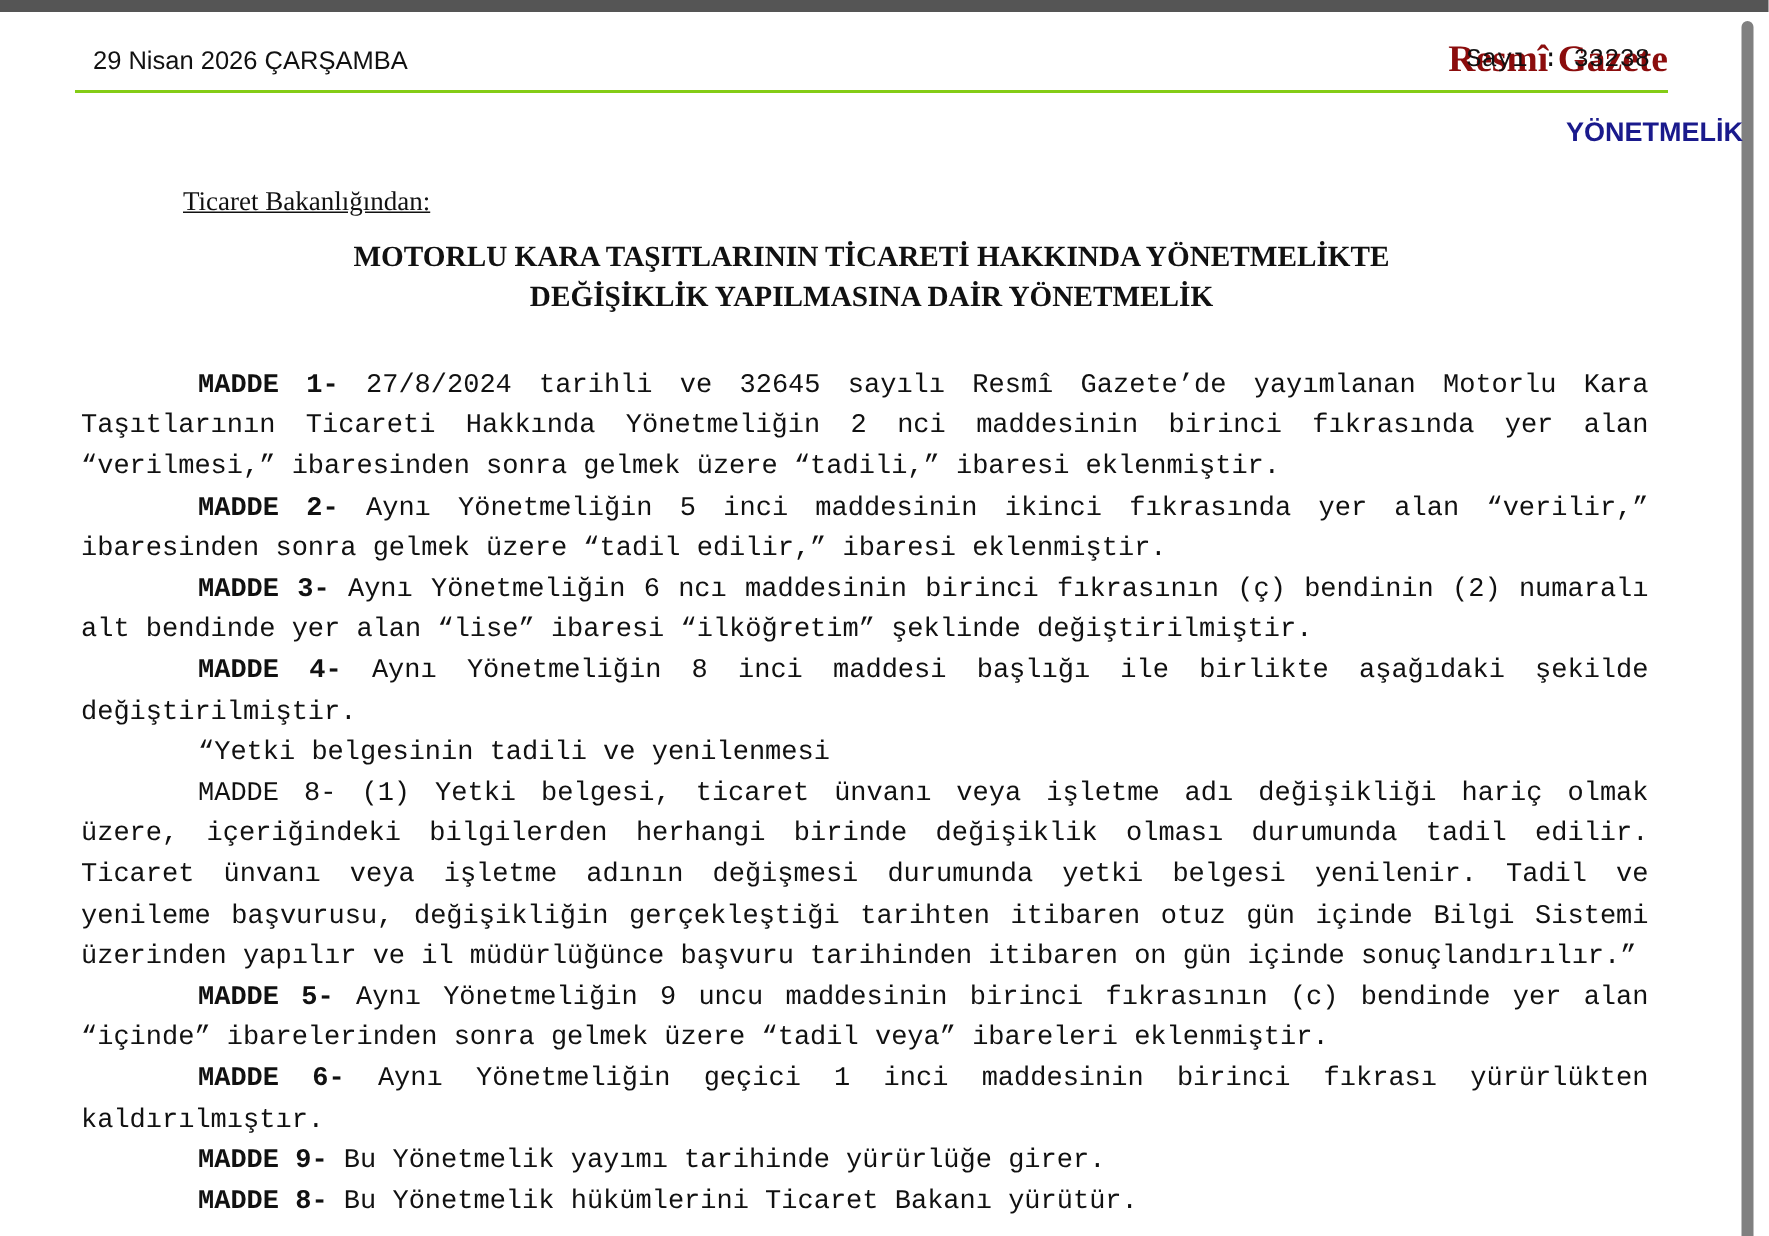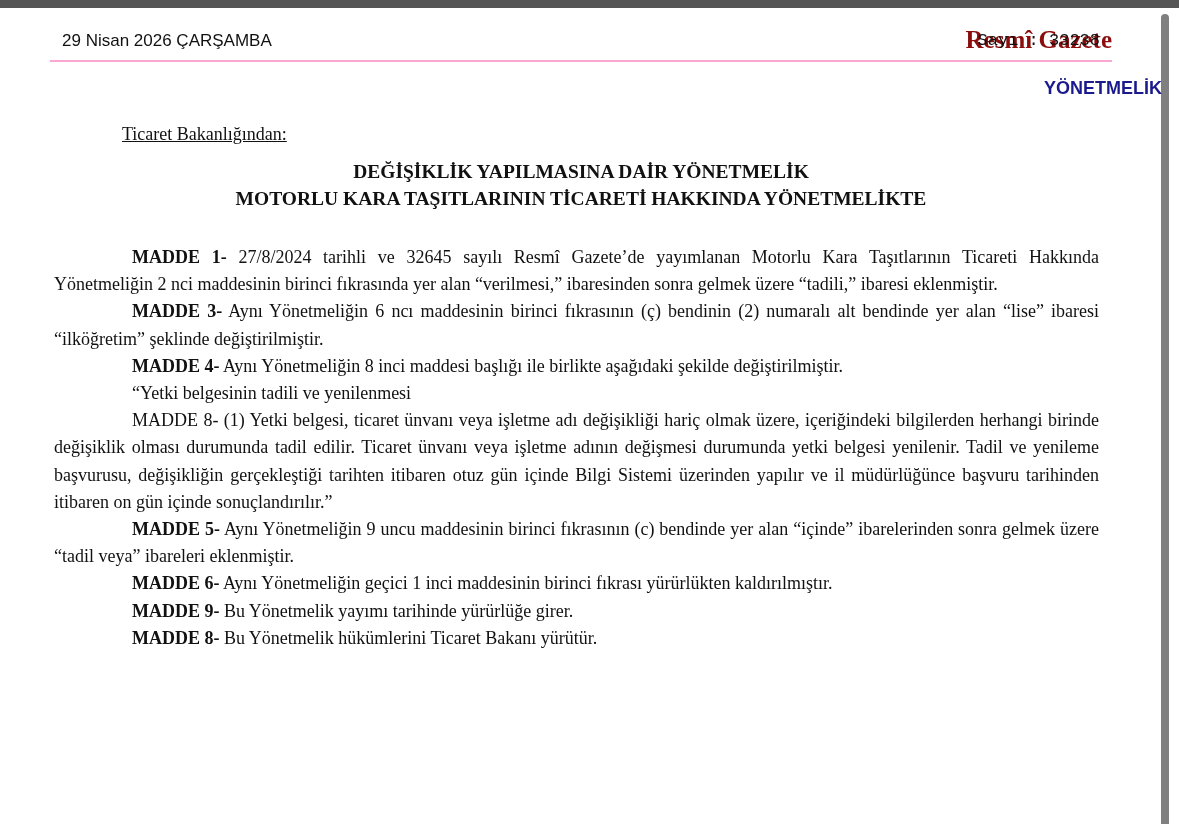--- a/index.html
+++ b/index.html
@@ -11,21 +11,21 @@
     .topbar {
       position: absolute; left: 0; top: 0; width: 1179px; height: 8px;
       background: #555555;
     }
     .scrollbar {
       position: absolute; left: 1161px; top: 14px; width: 8px; height: 810px;
       background: #808080; border-radius: 4px 4px 0 0;
     }
     .header {
       position: absolute; left: 50px; top: 24px; width: 1062px; height: 36px;
-      border-bottom: 2px solid #f9a8d4;
+      border-bottom: 2px solid #84cc16;
     }
     .header .date {
       position: absolute; left: 12px; top: 7px;
       font-family: "Liberation Sans", sans-serif; font-size: 17px; color: #111;
     }
     .header .brand {
       position: absolute; left: 0; right: 0; top: 2px; text-align: right;
       font-family: "Liberation Serif", serif; font-weight: bold; font-size: 25px; color: #8b0d0d;
     }
     .header .issue {
@@ -41,46 +41,47 @@
       font-size: 18px; color: #111; text-decoration: underline;
     }
     .doc-title {
       position: absolute; left: 0; width: 1162px; top: 158px; text-align: center;
       font-weight: bold; font-size: 19.5px; color: #111; line-height: 27px;
     }
     .body {
       position: absolute; left: 54px; top: 244px; width: 1045px;
       font-size: 18px; color: #111; line-height: 27.2px;
     }
-    .para { text-align: justify; text-indent: 78px; margin: 0; }
+    .para { text-align: justify; text-indent: 78px; margin: 0; font-family: Liberation Mono, monospace; }
     .para b { font-weight: bold; }
   </style>
 </head>
 <body>
 
 <div class="topbar"></div>
 <div class="scrollbar"></div>
 
 <div class="header">
   <span class="date">29 Nisan 2026 ÇARŞAMBA</span>
   <div class="brand">Resmî Gazete</div>
   <span class="issue">Sayı : 33238</span>
 </div>
 
 <div class="section-title">YÖNETMELİK</div>
 
 <div class="issuer">Ticaret Bakanlığından:</div>
 
 <div class="doc-title">
+  <div>MOTORLU KARA TAŞITLARININ TİCARETİ HAKKINDA YÖNETMELİKTE</div>
   <div>DEĞİŞİKLİK YAPILMASINA DAİR YÖNETMELİK</div>
-  <div>MOTORLU KARA TAŞITLARININ TİCARETİ HAKKINDA YÖNETMELİKTE</div>
 </div>
 
 <div class="body">
   <p class="para"><b>MADDE 1-</b><span> 27/8/2024 tarihli ve 32645 sayılı Resmî Gazete’de yayımlanan Motorlu Kara Taşıtlarının Ticareti Hakkında Yönetmeliğin 2 nci maddesinin birinci fıkrasında yer alan “verilmesi,” ibaresinden sonra gelmek üzere “tadili,” ibaresi eklenmiştir.</span></p>
+  <p class="para"><b>MADDE 2-</b><span> Aynı Yönetmeliğin 5 inci maddesinin ikinci fıkrasında yer alan “verilir,” ibaresinden sonra gelmek üzere “tadil edilir,” ibaresi eklenmiştir.</span></p>
   <p class="para"><b>MADDE 3-</b><span> Aynı Yönetmeliğin 6 ncı maddesinin birinci fıkrasının (ç) bendinin (2) numaralı alt bendinde yer alan “lise” ibaresi “ilköğretim” şeklinde değiştirilmiştir.</span></p>
   <p class="para"><b>MADDE 4-</b><span> Aynı Yönetmeliğin 8 inci maddesi başlığı ile birlikte aşağıdaki şekilde değiştirilmiştir.</span></p>
   <p class="para"><span>“Yetki belgesinin tadili ve yenilenmesi</span></p>
   <p class="para"><span>MADDE 8- (1) Yetki belgesi, ticaret ünvanı veya işletme adı değişikliği hariç olmak üzere, içeriğindeki bilgilerden herhangi birinde değişiklik olması durumunda tadil edilir. Ticaret ünvanı veya işletme adının değişmesi durumunda yetki belgesi yenilenir. Tadil ve yenileme başvurusu, değişikliğin gerçekleştiği tarihten itibaren otuz gün içinde Bilgi Sistemi üzerinden yapılır ve il müdürlüğünce başvuru tarihinden itibaren on gün içinde sonuçlandırılır.”</span></p>
   <p class="para"><b>MADDE 5-</b><span> Aynı Yönetmeliğin 9 uncu maddesinin birinci fıkrasının (c) bendinde yer alan “içinde” ibarelerinden sonra gelmek üzere “tadil veya” ibareleri eklenmiştir.</span></p>
   <p class="para"><b>MADDE 6-</b><span> Aynı Yönetmeliğin geçici 1 inci maddesinin birinci fıkrası yürürlükten kaldırılmıştır.</span></p>
   <p class="para"><b>MADDE 9-</b><span> Bu Yönetmelik yayımı tarihinde yürürlüğe girer.</span></p>
   <p class="para"><b>MADDE 8-</b><span> Bu Yönetmelik hükümlerini Ticaret Bakanı yürütür.</span></p>
 </div>
 

